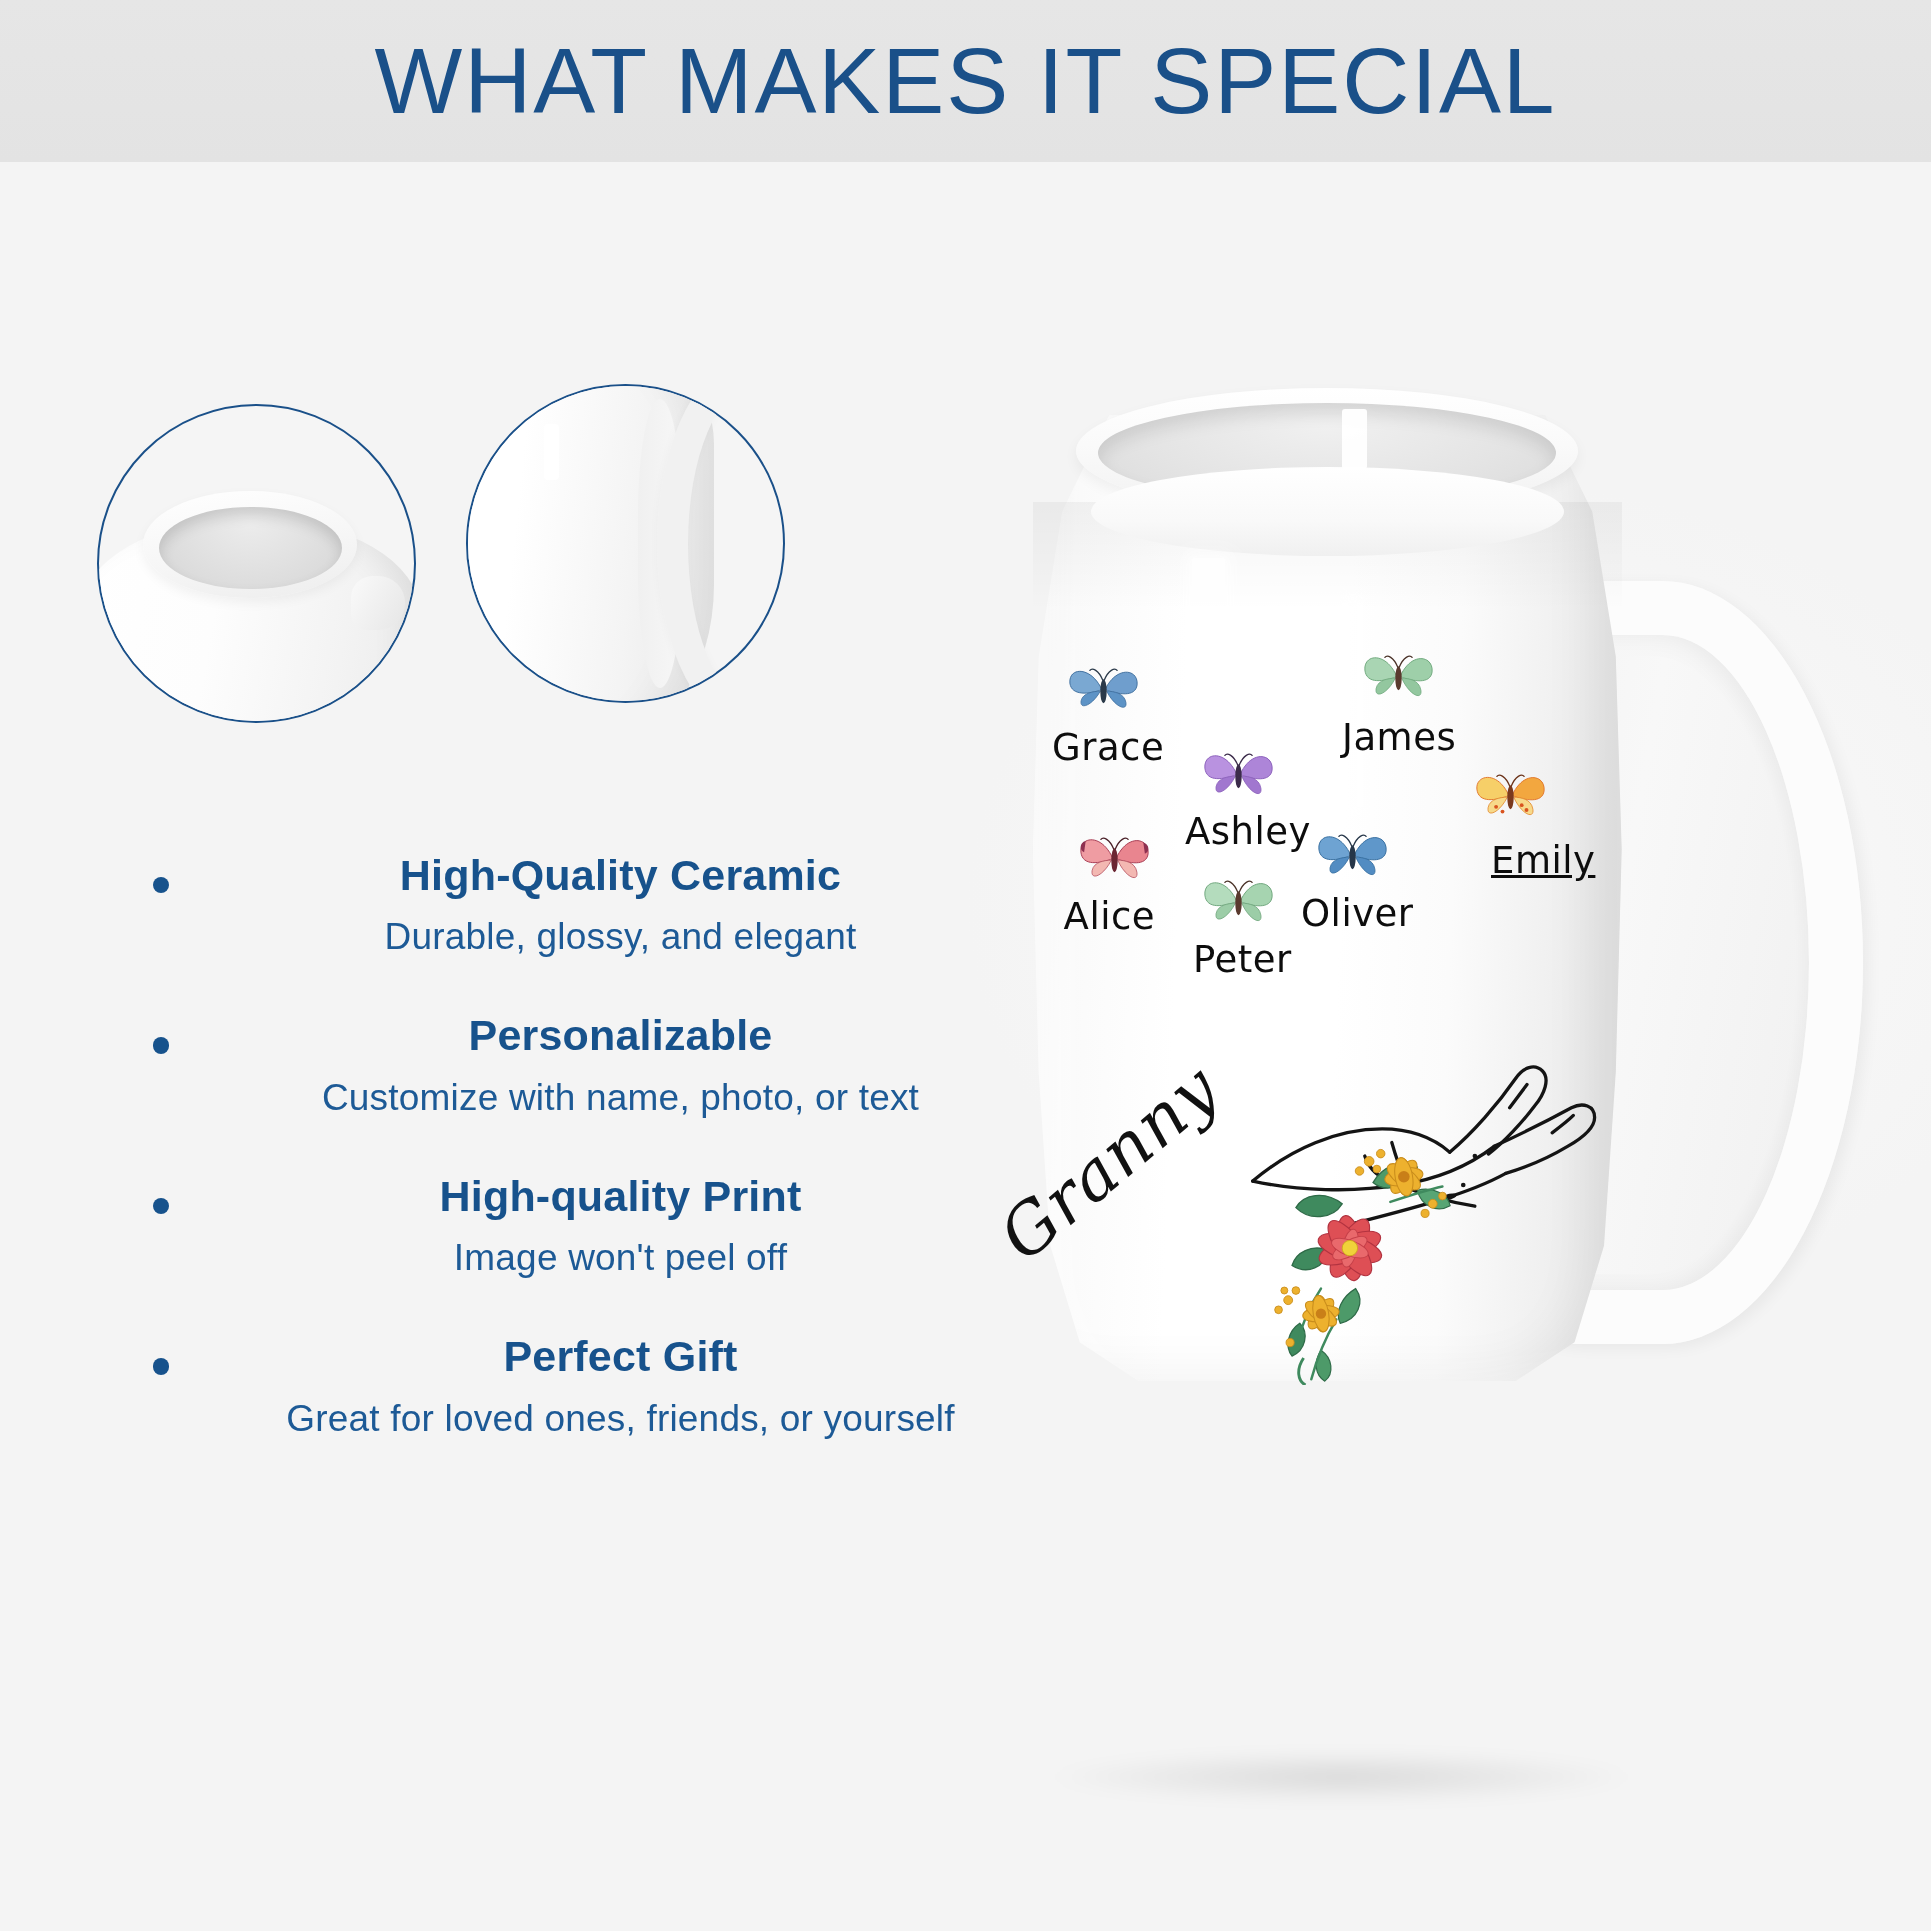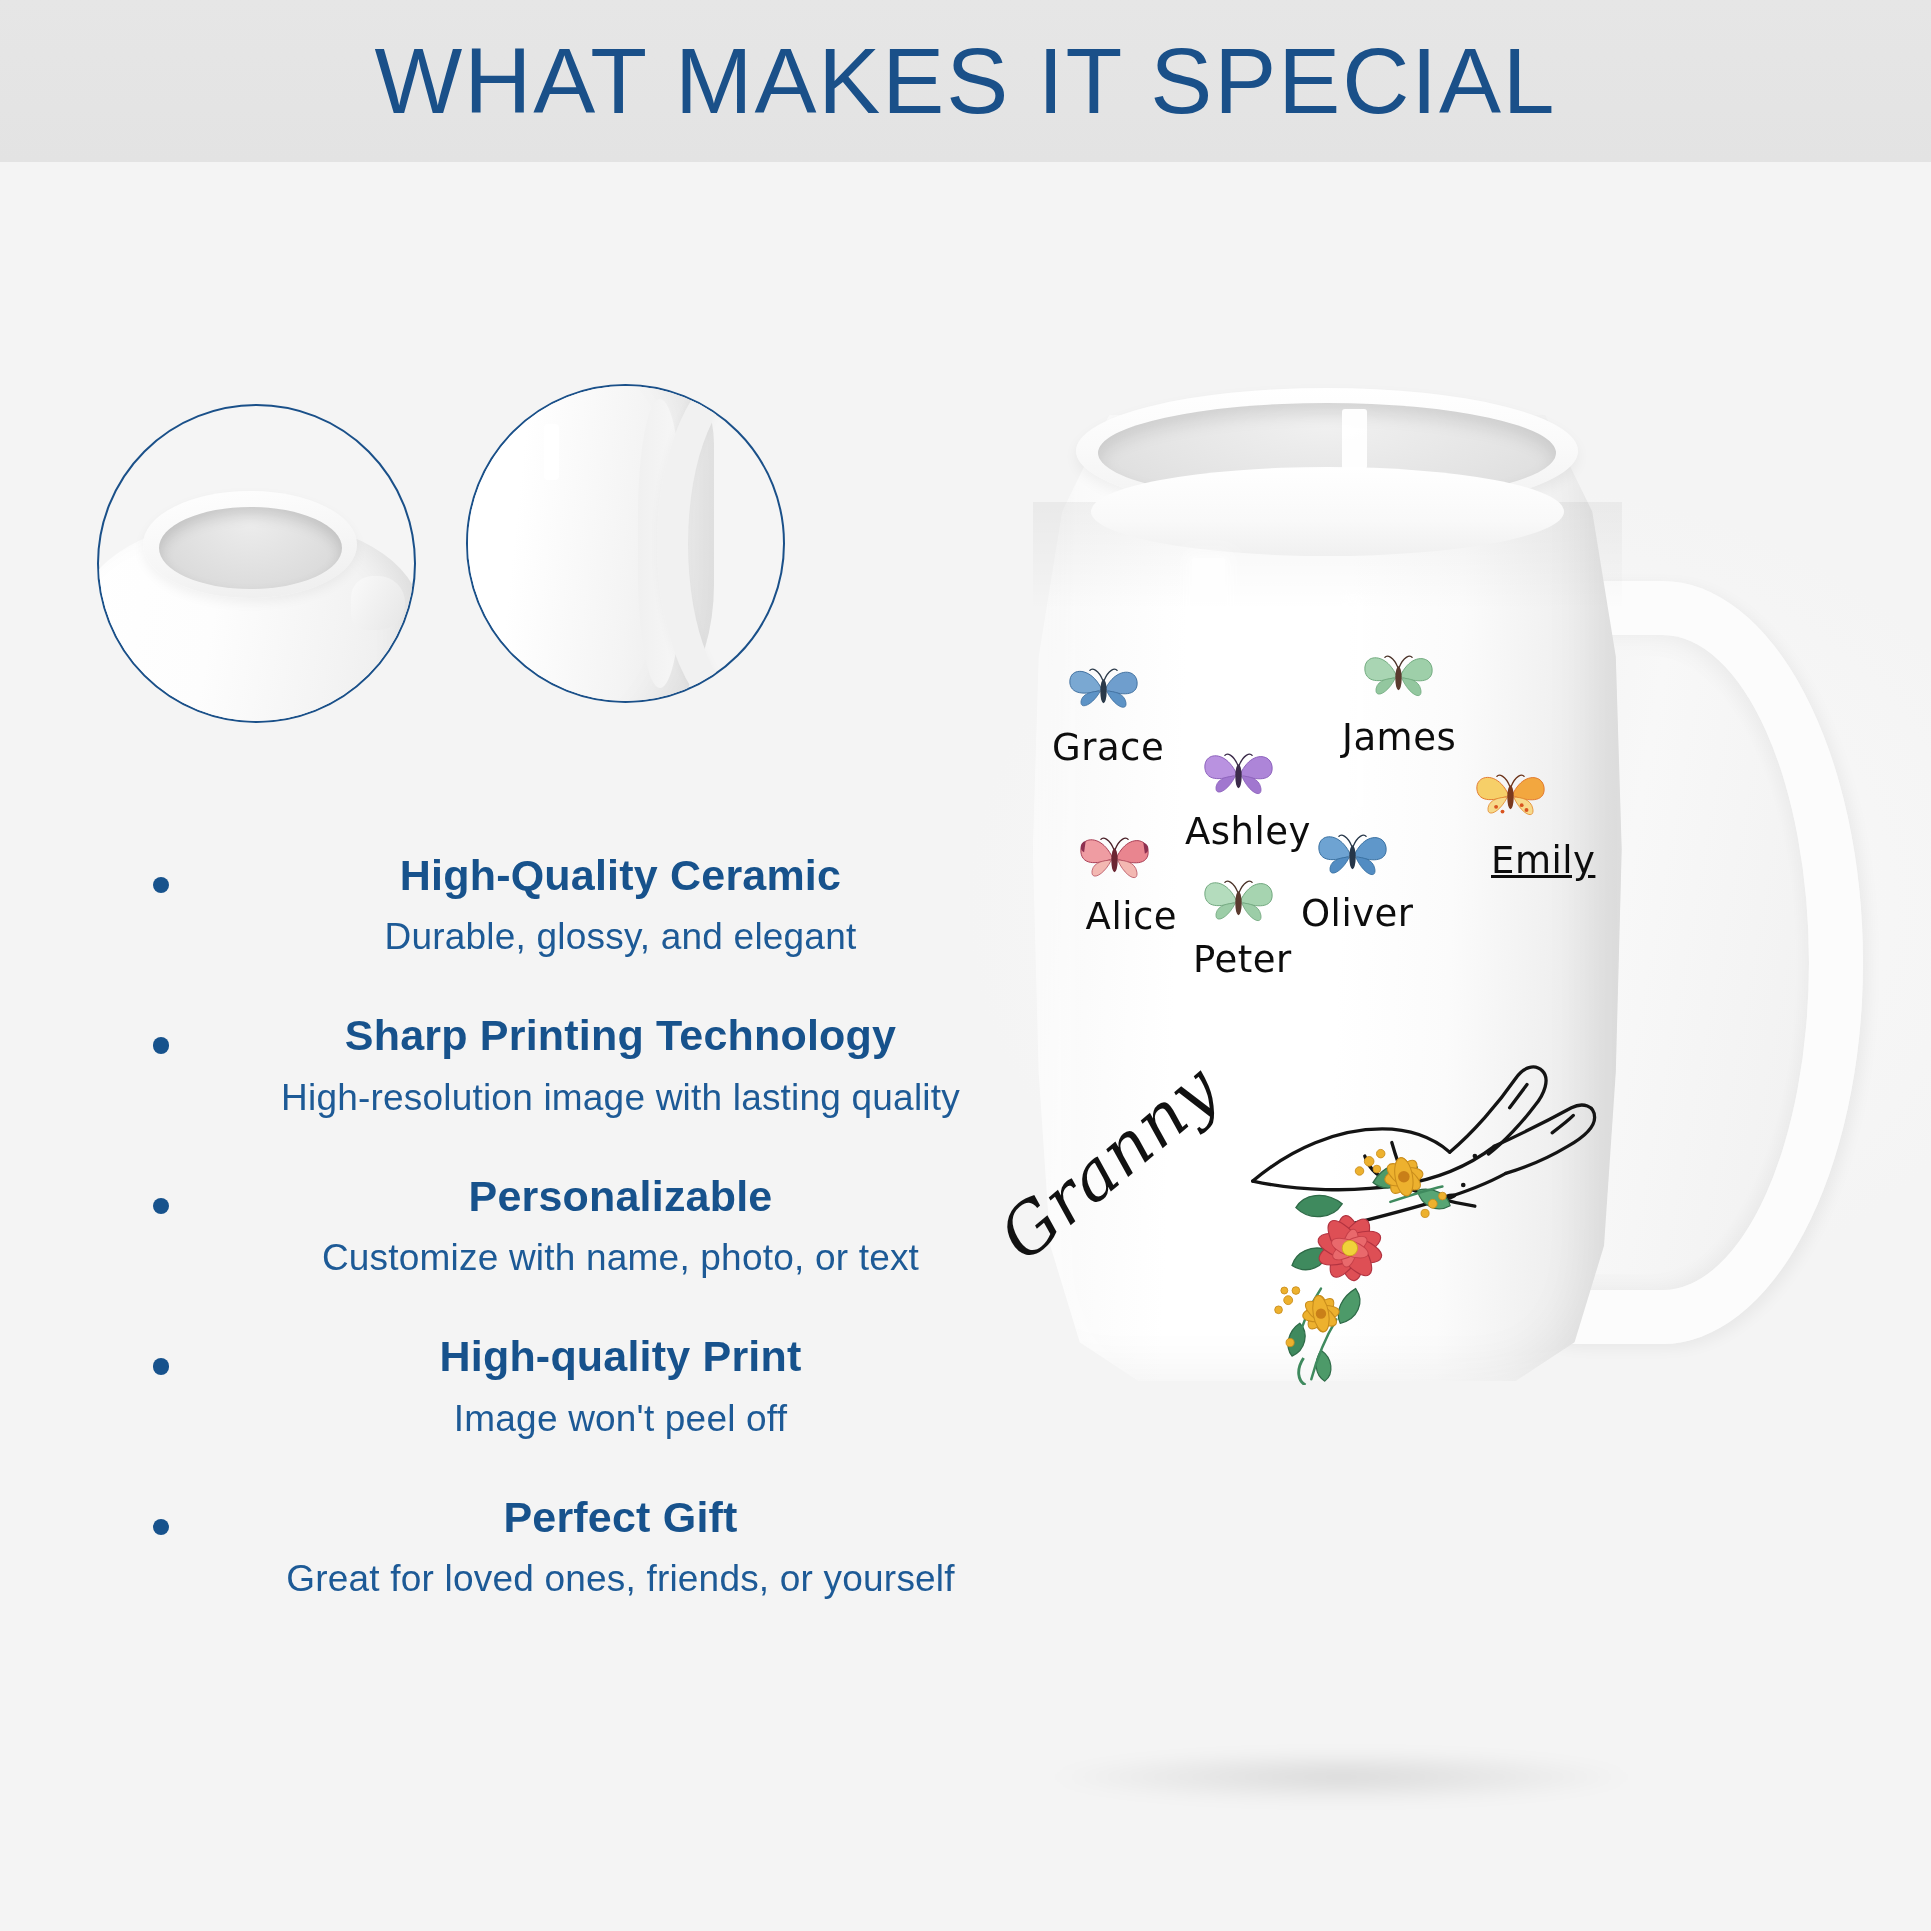--- a/index.html
+++ b/index.html
@@ -232,25 +232,20 @@
 </div>
 
 <div id="feature-list">
 
   <div class="feature-item">
     <span class="feature-bullet"></span>
     <div class="feature-title">High-Quality Ceramic</div>
     <div class="feature-sub">Durable, glossy, and elegant</div>
   </div>
 
-  <div class="feature-item">
-    <span class="feature-bullet"></span>
-    <div class="feature-title">Sharp Printing Technology</div>
-    <div class="feature-sub">High-resolution image with lasting quality</div>
-  </div>
 
   <div class="feature-item">
     <span class="feature-bullet"></span>
     <div class="feature-title">Personalizable</div>
     <div class="feature-sub">Customize with name, photo, or text</div>
   </div>
 
   <div class="feature-item">
     <span class="feature-bullet"></span>
     <div class="feature-title">High-quality Print</div>
@@ -338,21 +333,21 @@
           <path d="M46 44 C36 64, 20 70, 22 57 C24 46, 38 44, 46 44 Z" fill="#f3b8b2" stroke="#b5515f" stroke-width="1"></path>
           <path d="M54 44 C64 66, 80 72, 78 59 C76 46, 62 44, 54 44 Z" fill="#f3b8b2" stroke="#b5515f" stroke-width="1"></path>
           <path d="M14 20 C6 22, 6 32, 12 34 Z" fill="#8e3050"></path>
           <path d="M86 22 C94 24, 94 34, 88 36 Z" fill="#8e3050"></path>
           <ellipse cx="50" cy="44" rx="4" ry="15" fill="#6b2633"></ellipse>
           <path d="M49 30 C44 18, 36 14, 33 18" stroke="#4a2028" stroke-width="1.6" fill="none" stroke-linecap="round"></path>
           <path d="M51 30 C56 18, 64 14, 67 18" stroke="#4a2028" stroke-width="1.6" fill="none" stroke-linecap="round"></path>
         </g>
       </svg>
     </div>
-    <div class="name-label" style="left:11.6px; top:239px;margin-left:22px;">Alice</div>
+    <div class="name-label" style="left:11.6px; top:239px;">Alice</div>
 
     <div class="bfly" style="left:259px; top:166px;">
       <svg viewBox="0 0 100 80">
         <g>
           <path d="M48 42 C34 10, 6 14, 8 34 C10 52, 32 48, 48 42 Z" fill="#6ea3d2" stroke="#356d9e" stroke-width="1.2"></path>
           <path d="M52 42 C66 10, 94 16, 92 36 C90 52, 68 48, 52 42 Z" fill="#5f97ca" stroke="#356d9e" stroke-width="1.2"></path>
           <path d="M46 44 C36 64, 20 70, 22 57 C24 46, 38 44, 46 44 Z" fill="#528cc2" stroke="#356d9e" stroke-width="1"></path>
           <path d="M54 44 C64 66, 80 72, 78 59 C76 46, 62 44, 54 44 Z" fill="#528cc2" stroke="#356d9e" stroke-width="1"></path>
           <ellipse cx="50" cy="44" rx="4" ry="15" fill="#263648"></ellipse>
           <path d="M49 30 C44 18, 36 14, 33 18" stroke="#263648" stroke-width="1.6" fill="none" stroke-linecap="round"></path>

